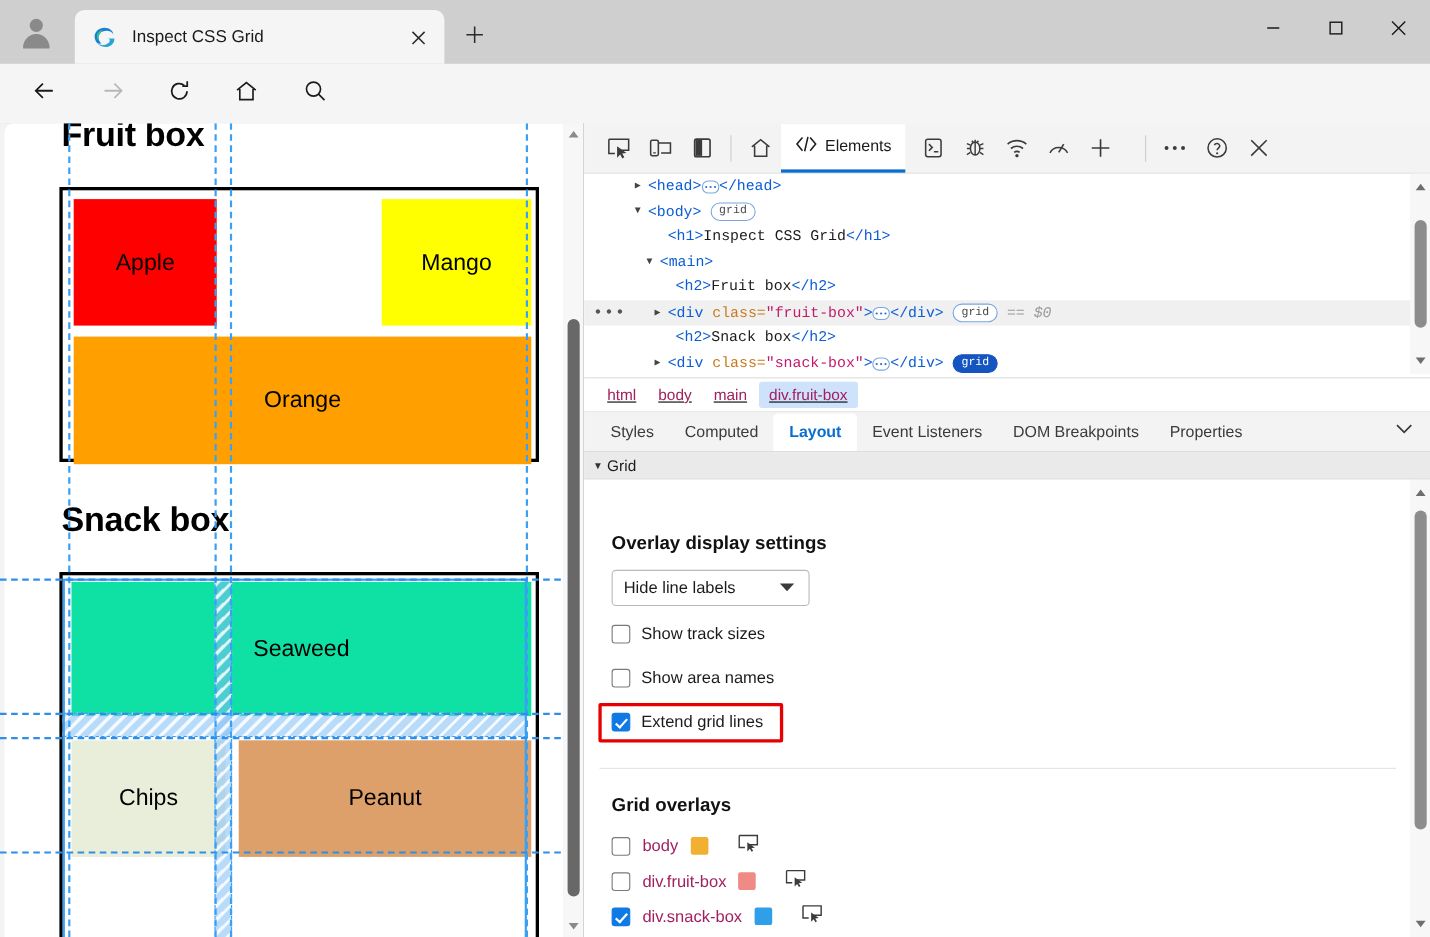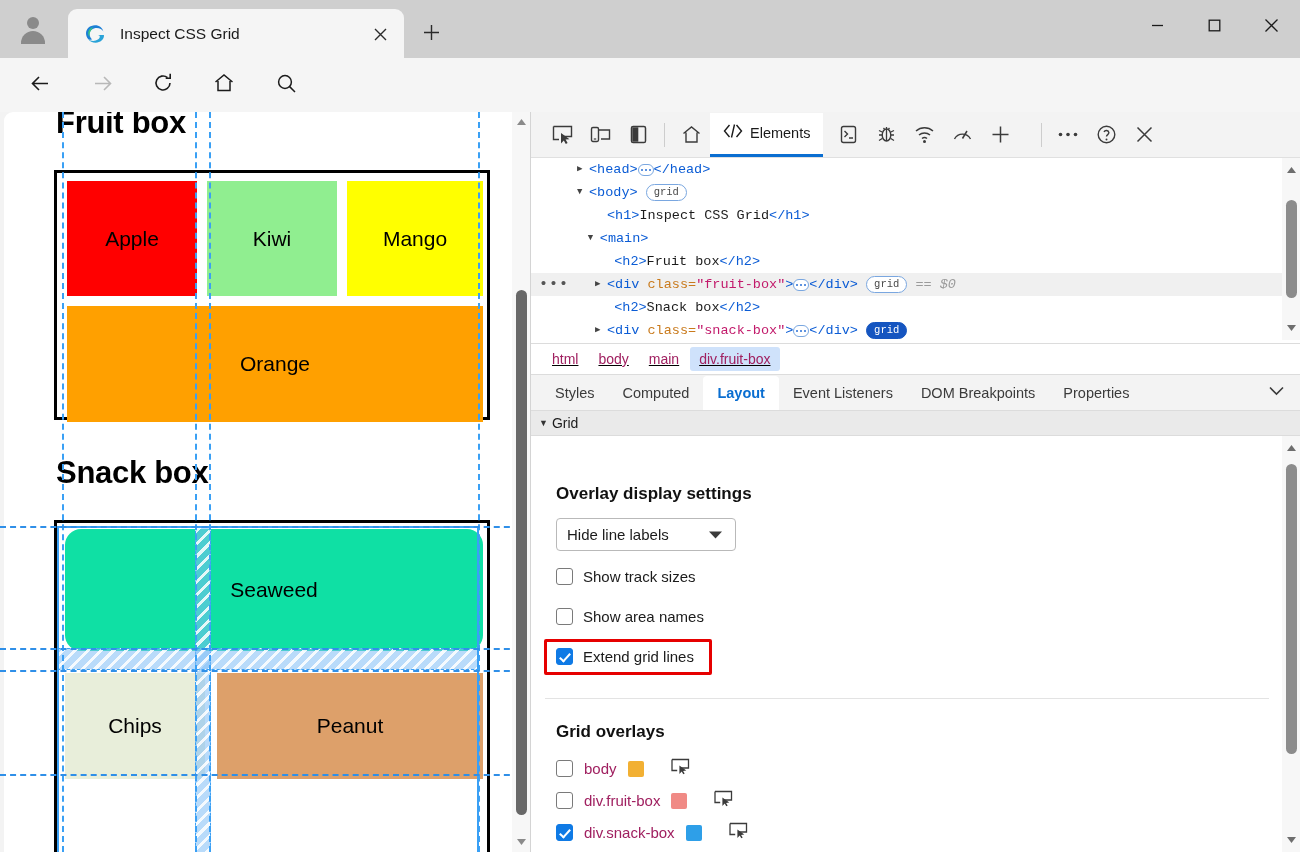--- a/index.html
+++ b/index.html
@@ -402,29 +402,28 @@
   </div>
 
   <div class="viewport">
     <div class="page-canvas">
       <div class="page-inner">
 
         <h2 class="pagehead fruit-head">Fruit box</h2>
 
         <div class="gridbox fruit-box">
           <div class="cell c-apple" style="background: rgb(255, 0, 0);">Apple</div>
-          <div class="cell c-kiwi" style="background: rgb(144, 238, 144);">Kiwi</div>
           <div class="cell c-mango" style="background: rgb(255, 255, 0);">Mango</div>
           <div class="cell c-orange" style="background: rgb(255, 160, 0);">Orange</div>
         </div>
 
         <h2 class="pagehead snack-head">Snack box</h2>
 
         <div class="gridbox snack-box">
-          <div class="cell c-seaweed" style="background: rgb(15, 224, 164); border-radius: 16px;">Seaweed</div>
+          <div class="cell c-seaweed" style="background: rgb(15, 224, 164);">Seaweed</div>
           <div class="cell c-chips" style="background: rgb(232, 238, 218);">Chips</div>
           <div class="cell c-peanut" style="background: rgb(221, 160, 106);">Peanut</div>
         </div>
 
       </div>
     </div>
 
     <div class="hatch-v" style="left:195px"></div>
     <div class="hatch-h" style="top:536px"></div>
     <div class="snack-overlay"></div>

